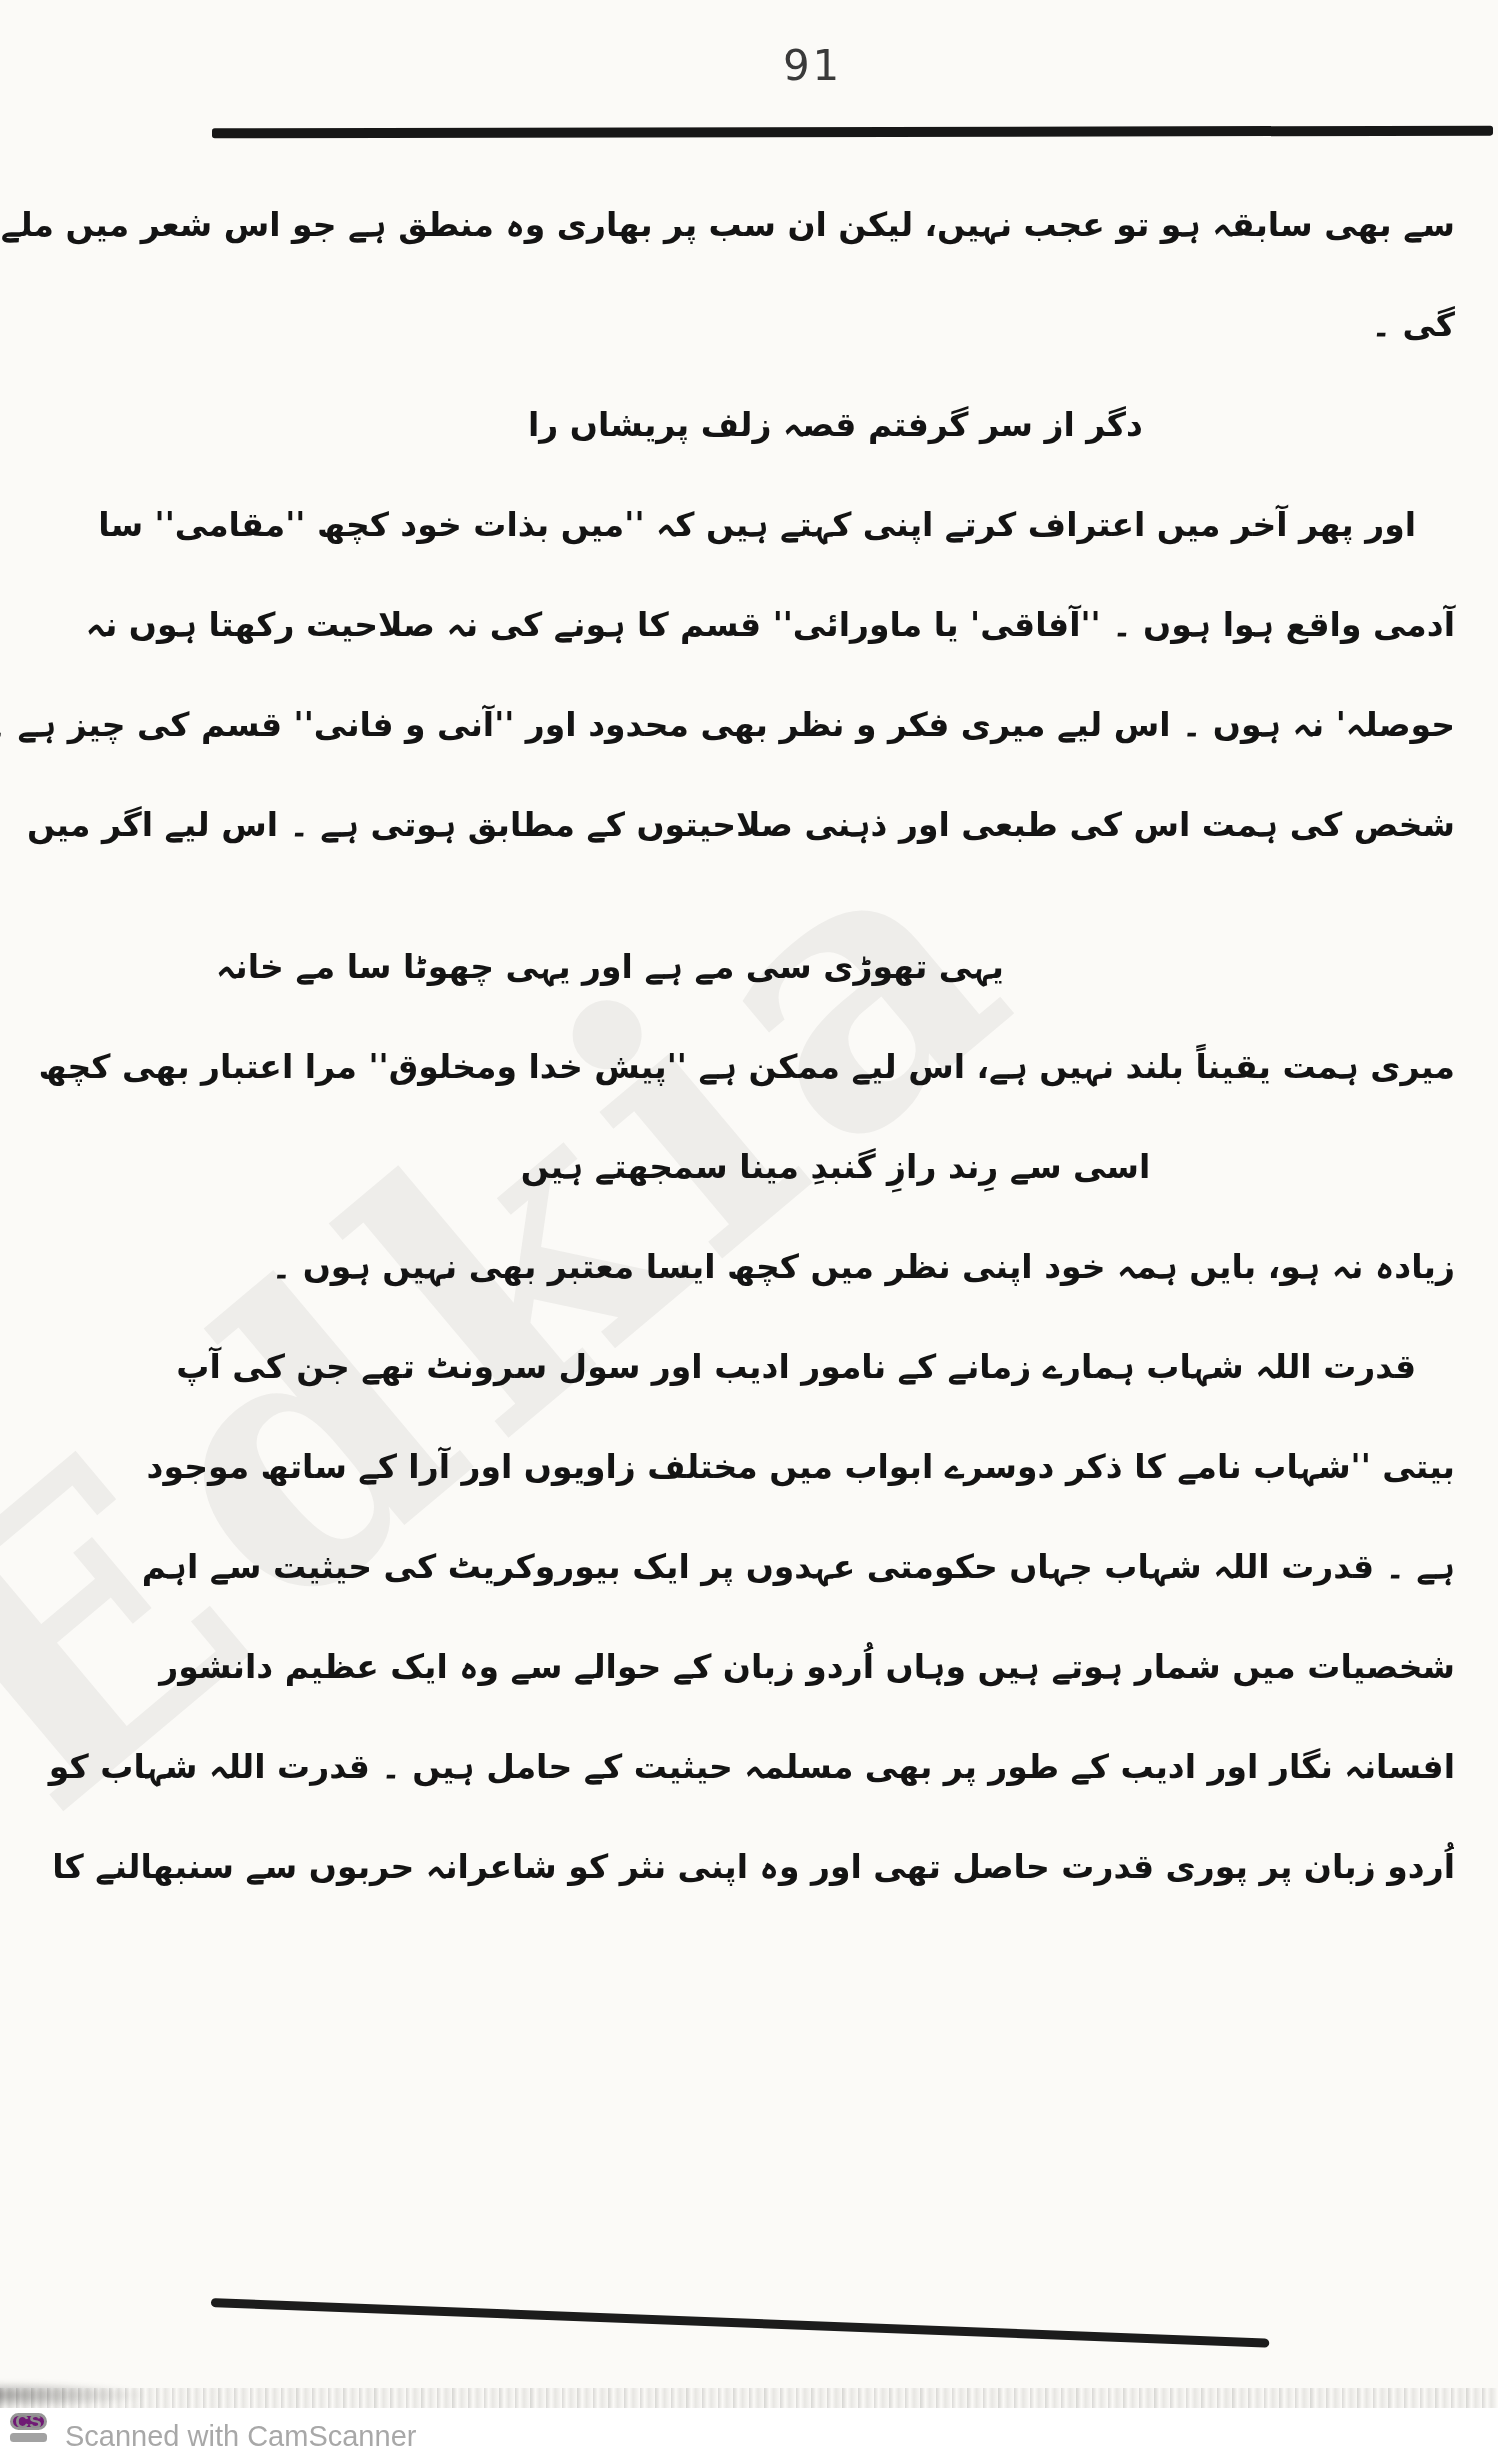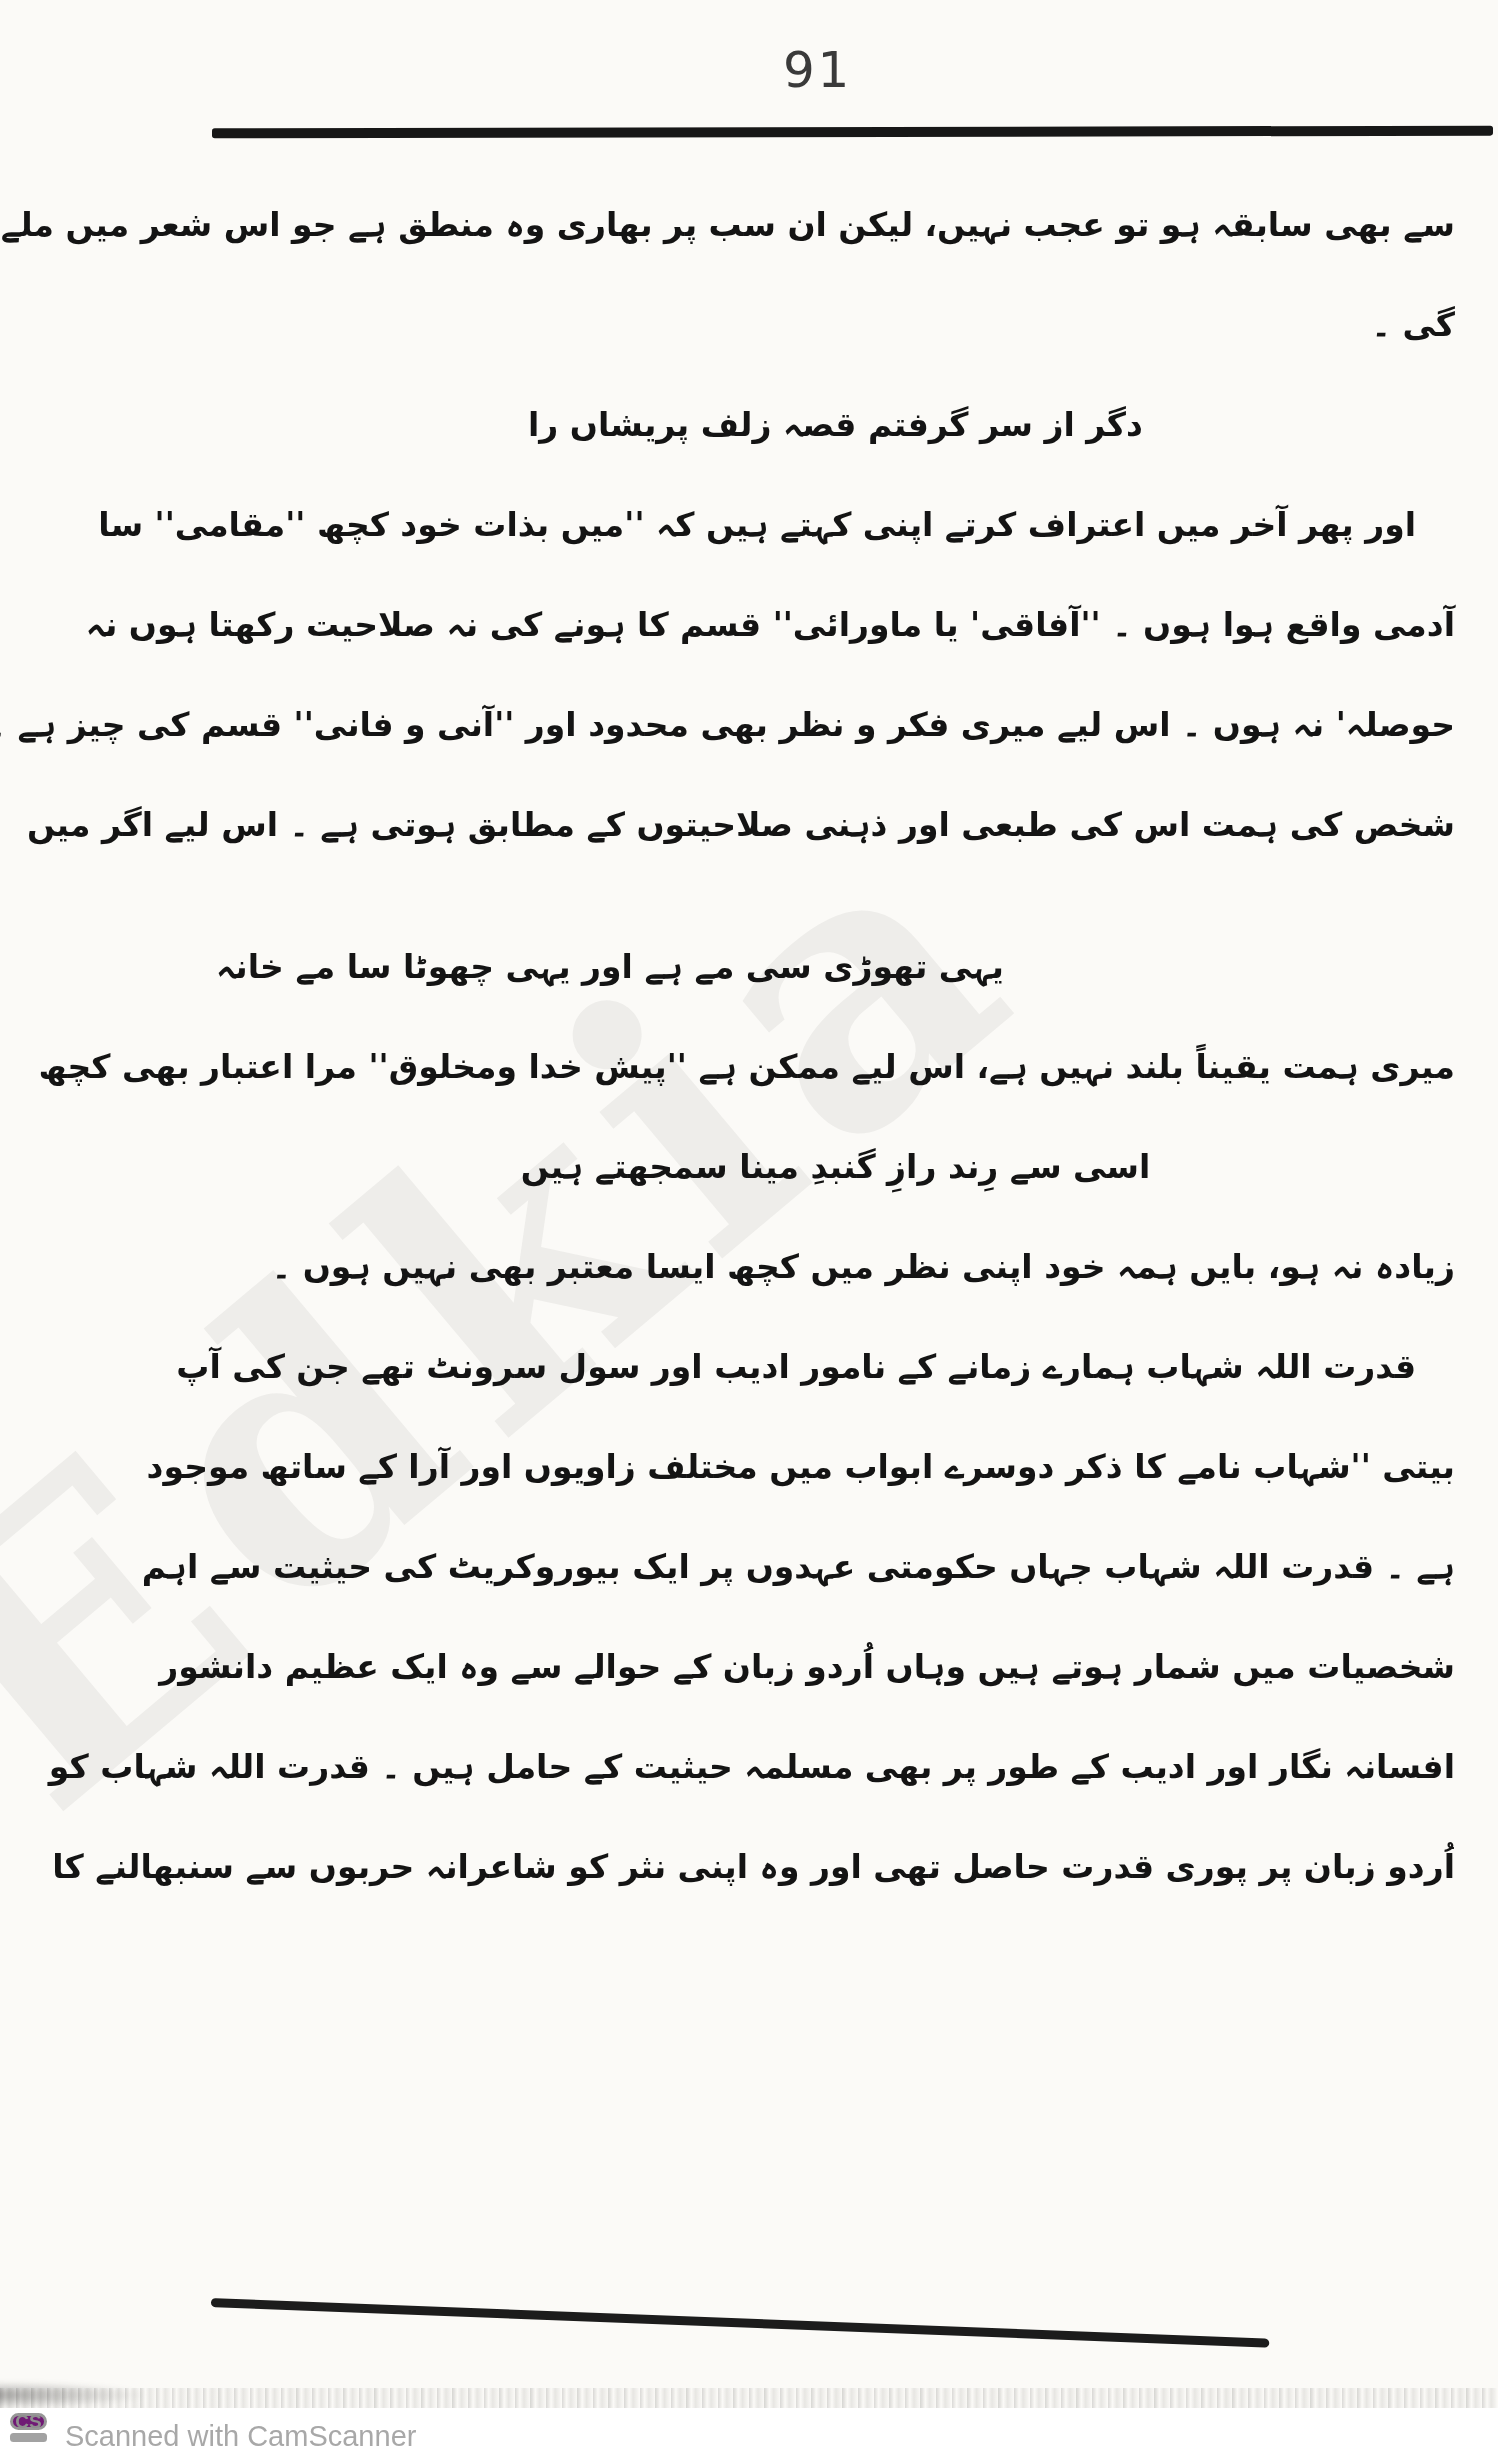--- a/index.html
+++ b/index.html
@@ -4,21 +4,21 @@
 <style>
   html,body{margin:0;padding:0;}
   body{
     width:1499px;height:2462px;position:relative;overflow:hidden;
     background:#fbfaf7;
     font-family:"DejaVu Sans","Liberation Sans",sans-serif;
   }
   .page{position:absolute;inset:0;}
   .page-number{
     position:absolute;left:783px;top:41px;
-    font-size:50px;color:#3a3a3a;letter-spacing:2.8px;
+    font-size:42px;color:#3a3a3a;letter-spacing:2.8px;
     font-family:"DejaVu Sans",sans-serif;
   }
   .rule-top{
     position:absolute;left:212px;top:127px;width:1281px;height:10px;
     background:#171717;border-radius:2.8px;transform:rotate(-0.12deg);
   }
   .rule-bottom{
     position:absolute;left:211px;top:2298px;width:1059px;height:9.2px;
     background:#1c1c1c;border-radius:5px;
     transform:rotate(2.2deg);transform-origin:left center;

